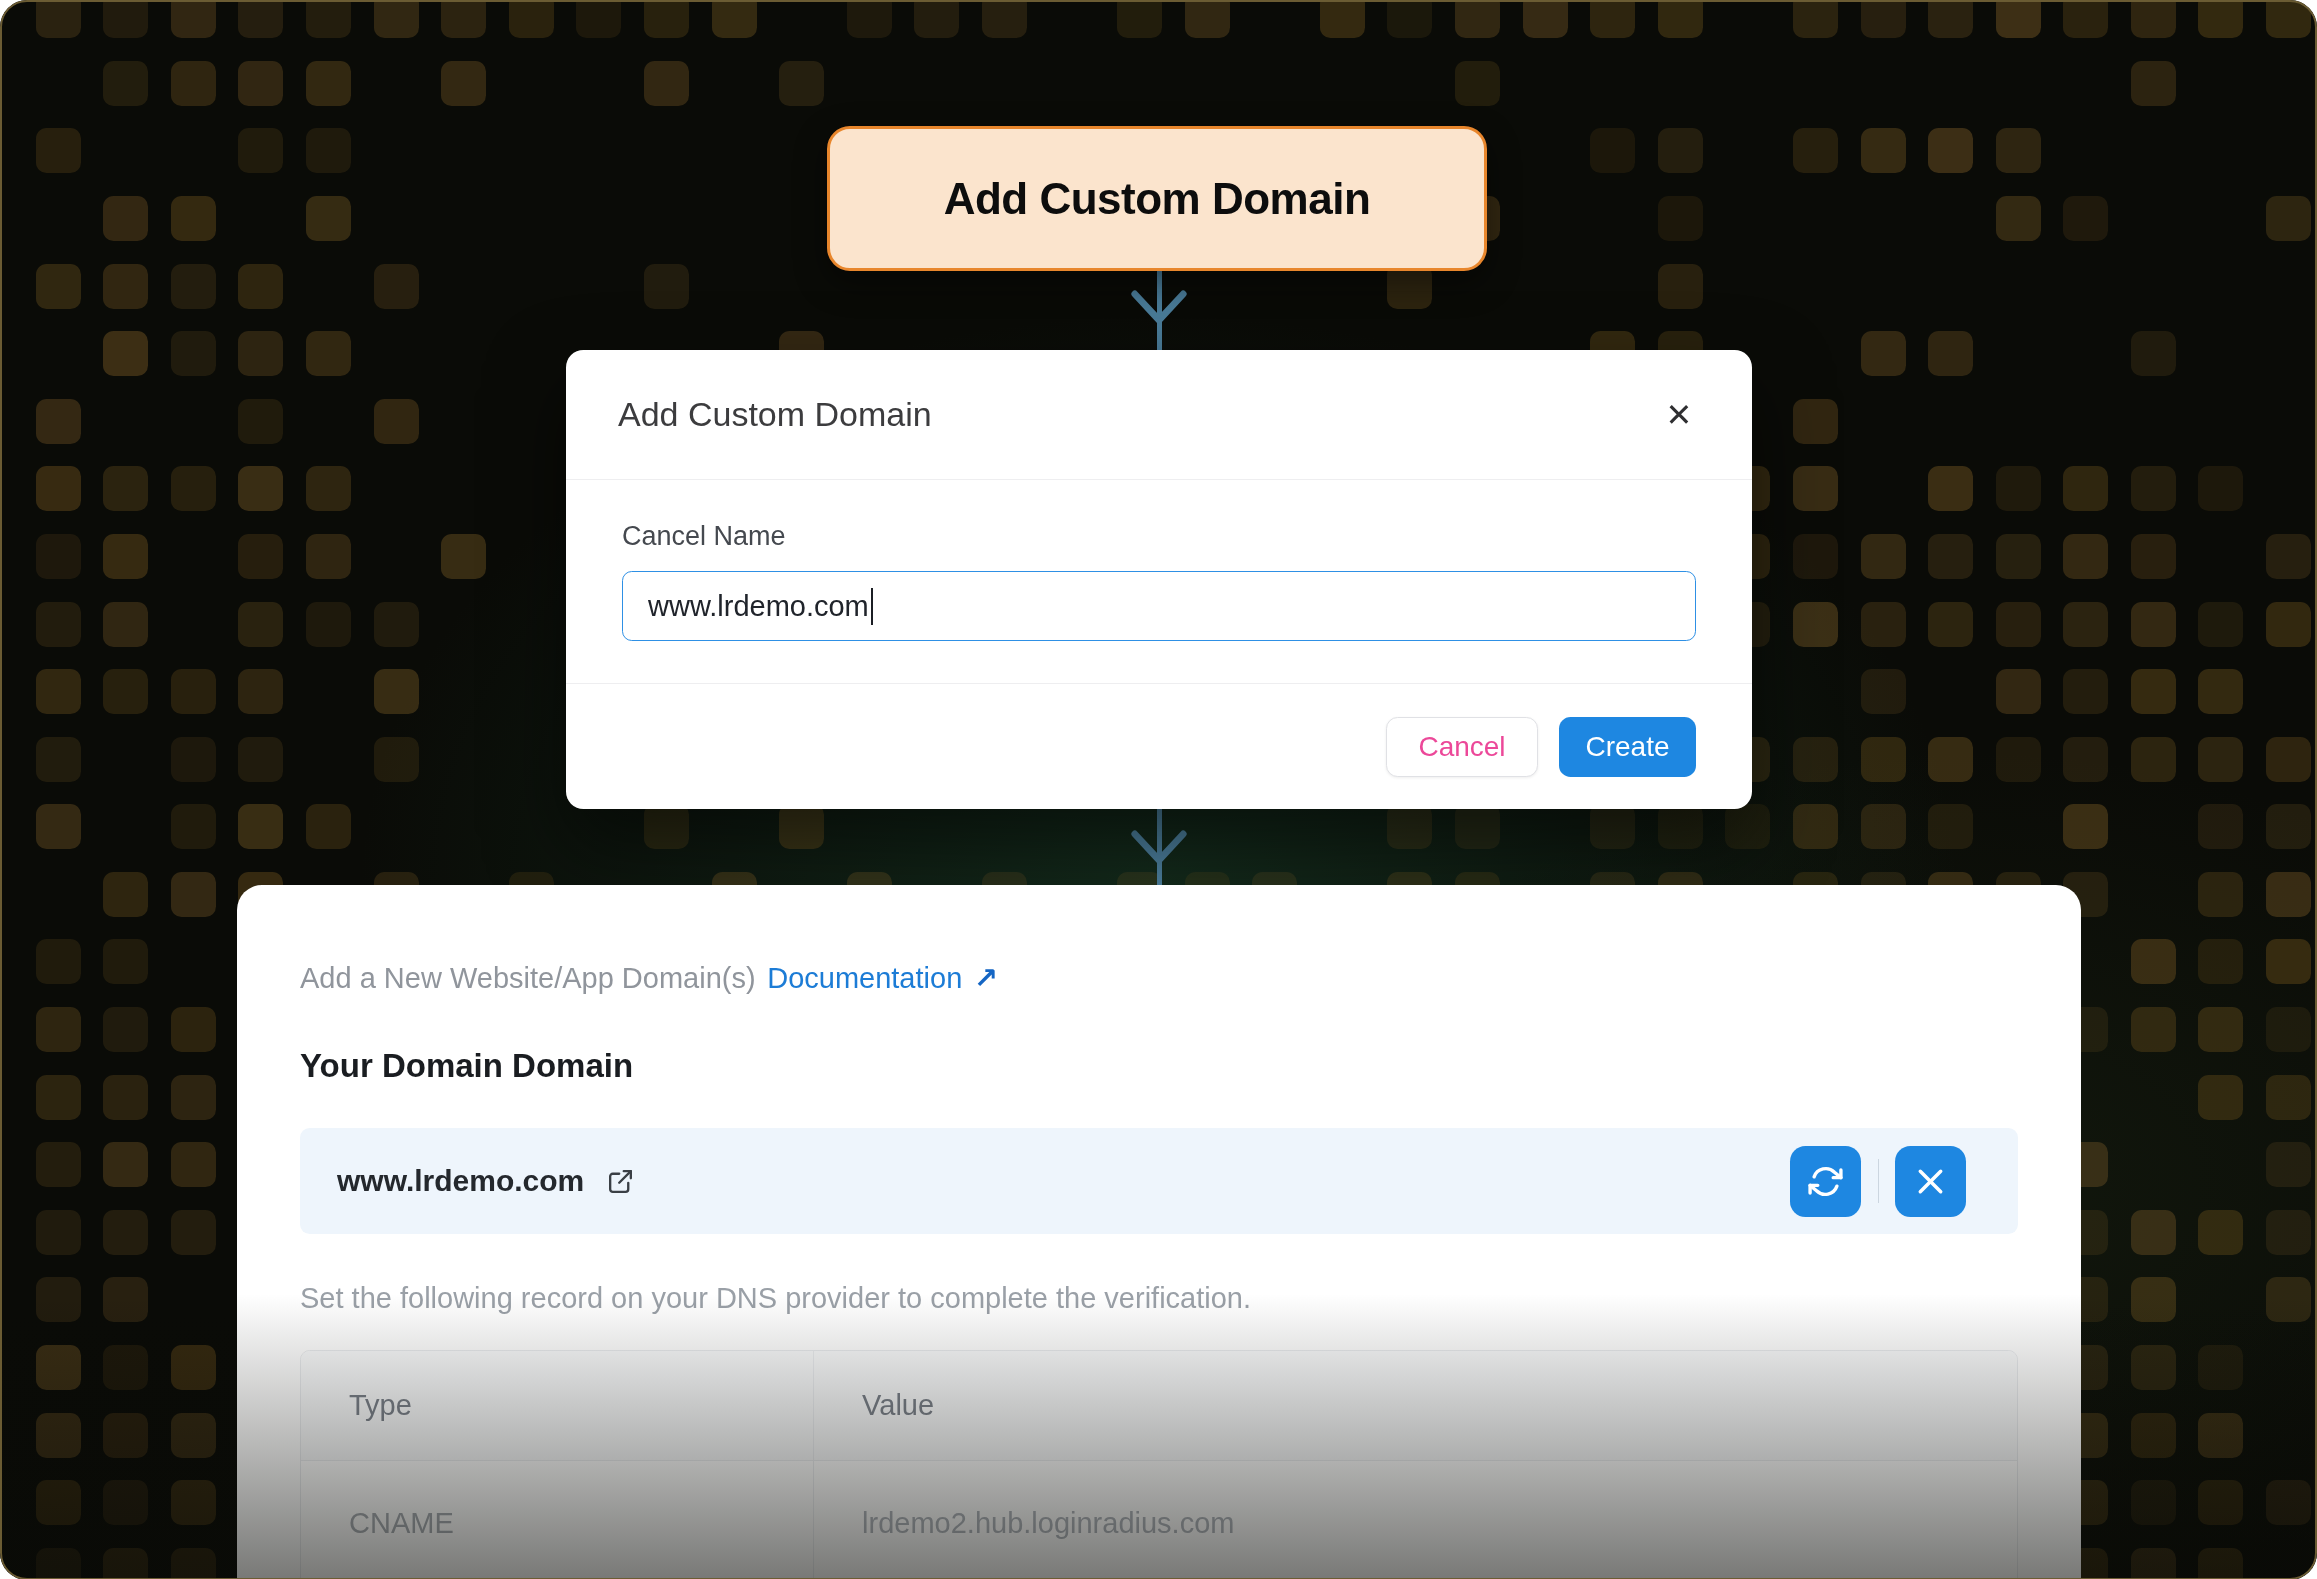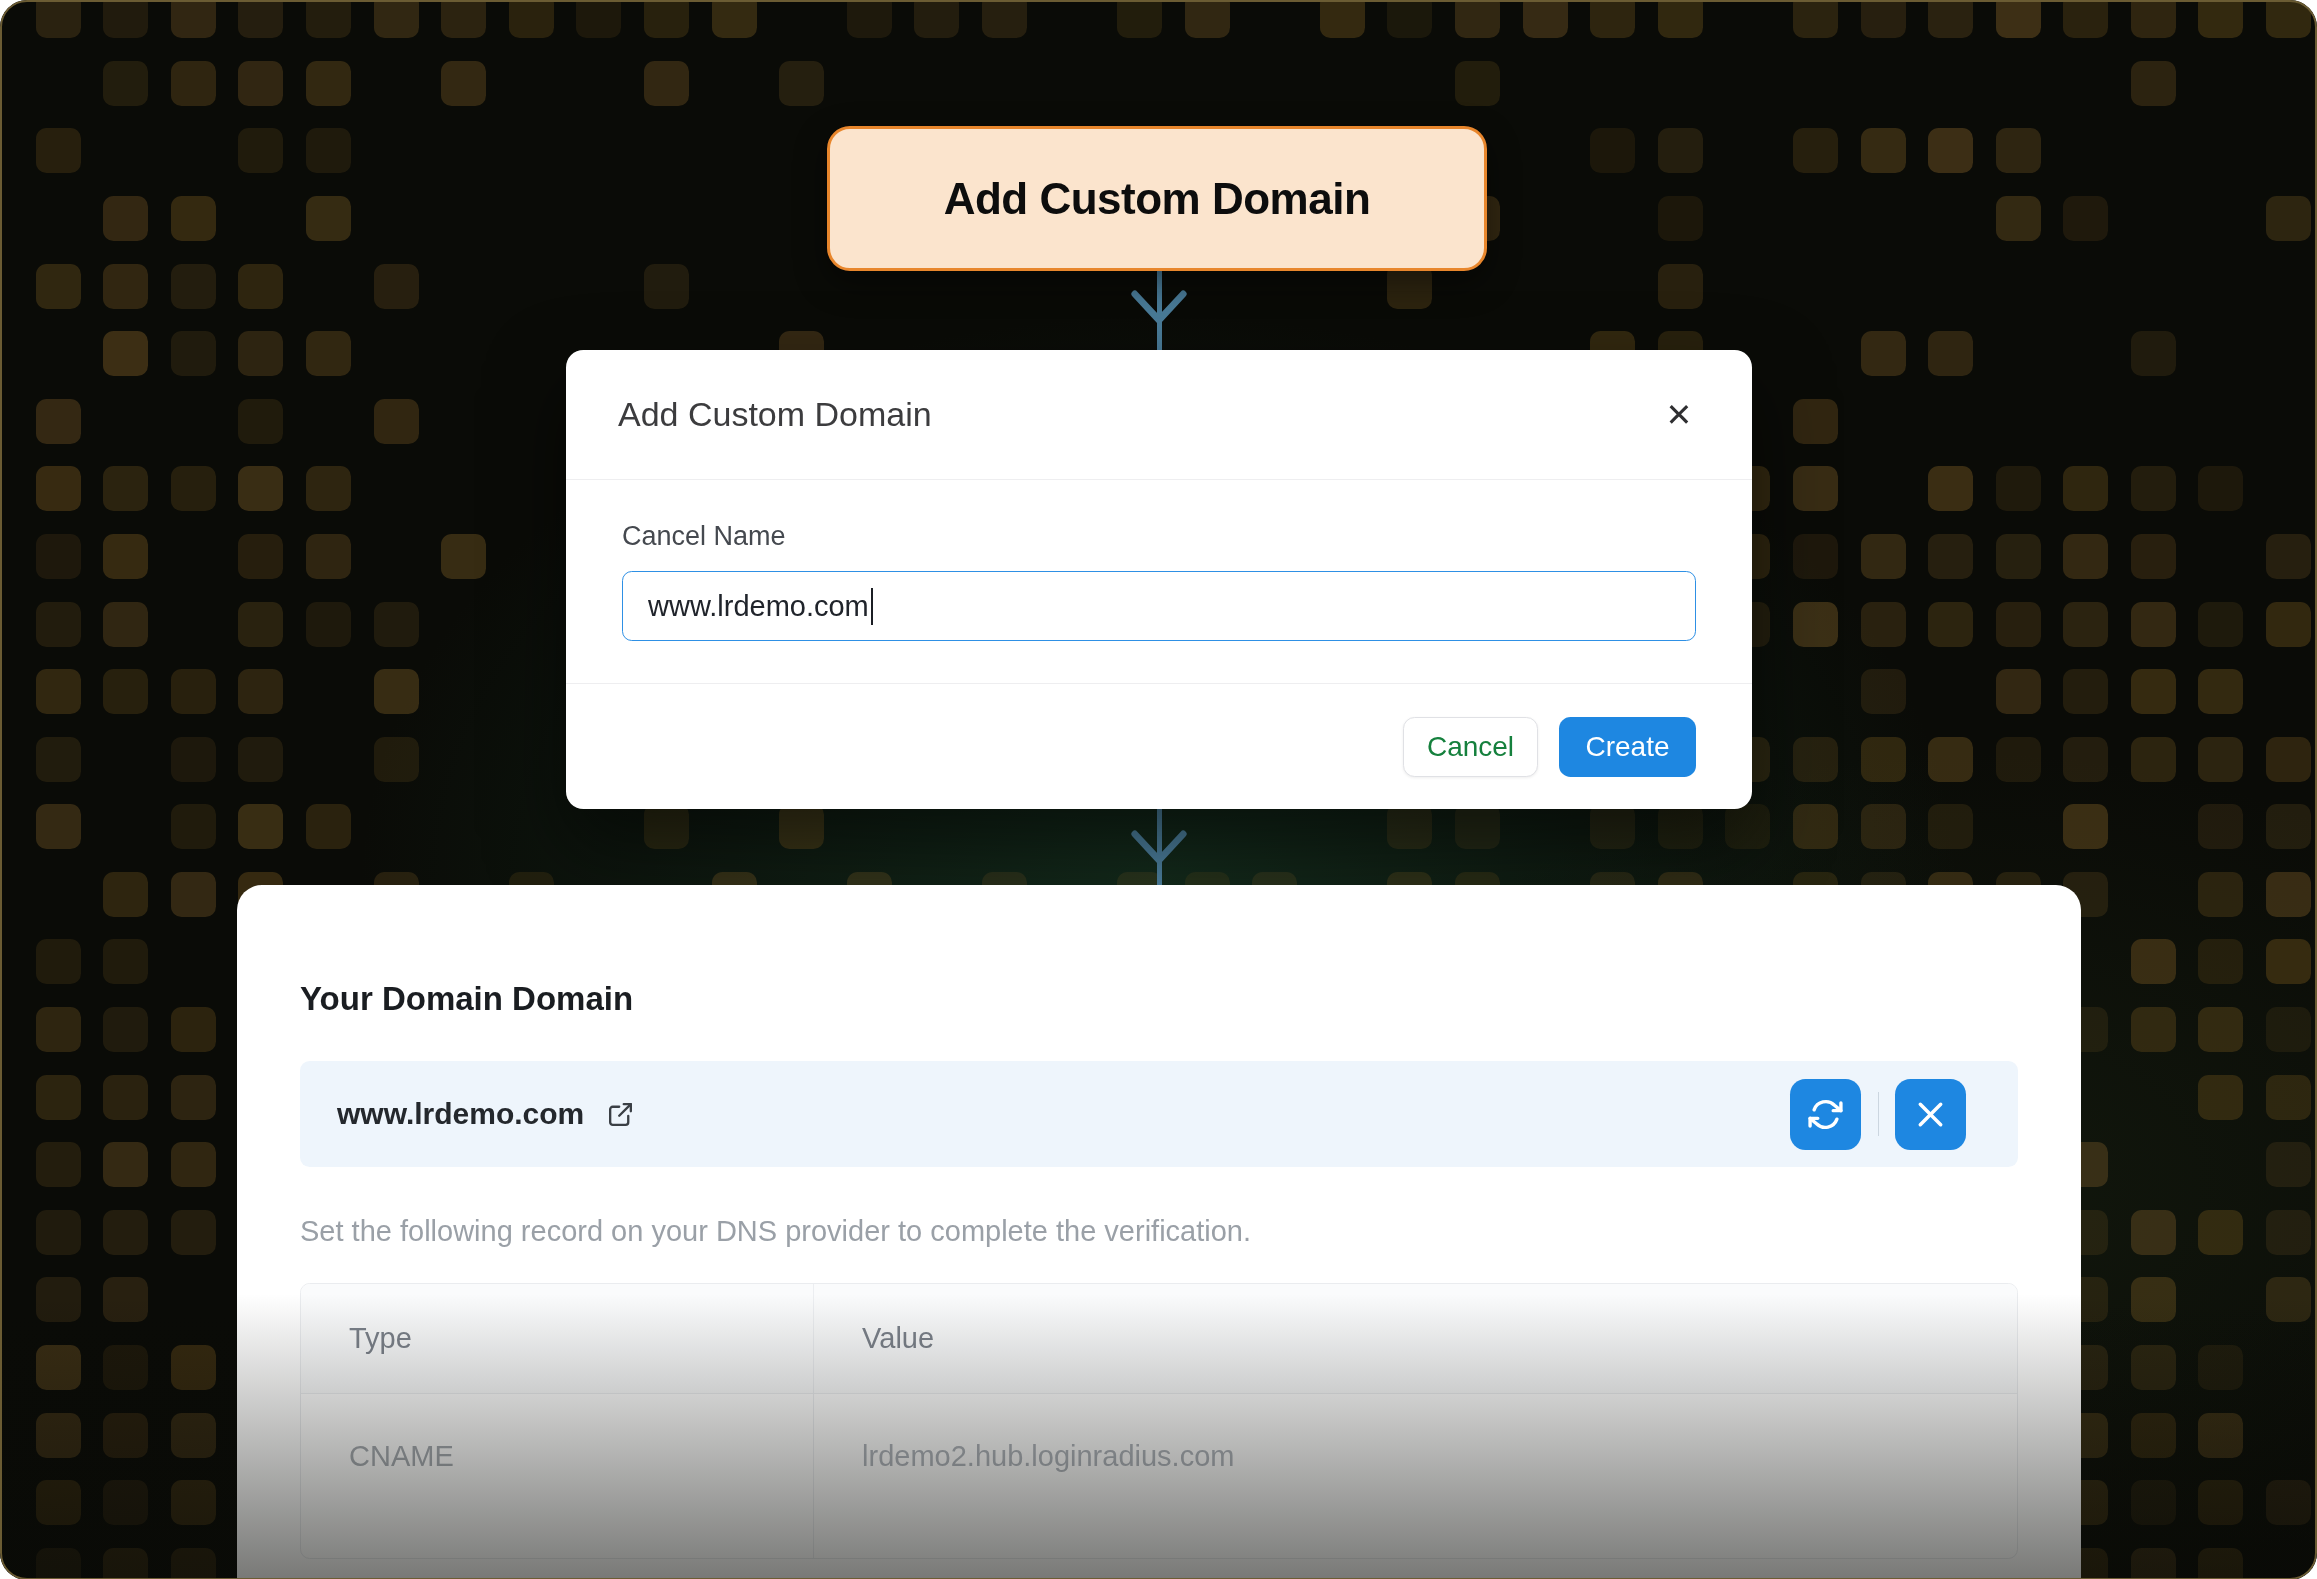--- a/index.html
+++ b/index.html
@@ -54,21 +54,21 @@
     display:flex;align-items:center;padding:0 25px;font-size:29px;color:#20242b;
     background:#fff;cursor:text;
   }
   .caret{display:inline-block;width:1.9px;height:37px;background:#1b1e24;margin-left:1.9px;}
   .modal-footer{
     position:absolute;left:0;right:0;top:333px;bottom:0;border-top:1px solid #eeeef0;
     display:flex;align-items:center;justify-content:flex-end;gap:21px;padding-right:56px;
   }
   .btn{height:60px;border-radius:11.6px;display:flex;align-items:center;justify-content:center;
     font-size:28px;cursor:pointer;}
-  .btn-cancel{width:135px;background:#fff;border:1.9px solid #e0e1e5;color:#15803d;
+  .btn-cancel{width:152px;background:#fff;border:1.9px solid #e0e1e5;color:#ec4899;
     box-shadow:0 1px 2.9px rgba(0,0,0,.07);}
   .btn-create{width:137px;background:var(--accent-blue,#1e87e1);color:#fff;border:none;}
 
   
   .panel{
     position:absolute;left:237px;top:885px;width:1844px;height:753px;z-index:10;
     background:#fff;border-radius:25px;padding:43px 63px 0 63px;
   }
   .panel-title{font-size:39px;font-weight:700;color:#17191c;line-height:1;}
   .panel-sub{margin-top:33px;font-size:29px;color:#90959c;display:flex;align-items:center;gap:11.6px;}
@@ -624,20 +624,25 @@
         <span class="caret"></span>
       </div>
     </div>
     <div class="modal-footer">
       <button class="btn btn-cancel">Cancel</button>
       <button class="btn btn-create">Create</button>
     </div>
   </div>
 
   <div class="panel">
+    <div class="panel-sub">
+      <span>Add a New Website/App Domain(s)</span>
+      <span class="doc-link">Documentation</span>
+      <span class="doc-arrow">↗</span>
+    </div>
     <div class="section-title">Your Domain Domain</div>
 
     <div class="domain-row">
       <div class="domain-left">
         <span class="domain-name">www.lrdemo.com</span>
         <svg class="ext-icon" viewBox="0 0 24 24">
           <path d="M18 13v5a2 2 0 0 1-2 2H6a2 2 0 0 1-2-2V8a2 2 0 0 1 2-2h5" fill="none" stroke="#3a3f45" stroke-width="1.8" stroke-linecap="round" stroke-linejoin="round"></path>
           <polyline points="14.5 4 20 4 20 9.5" fill="none" stroke="#3a3f45" stroke-width="1.8" stroke-linecap="round" stroke-linejoin="round"></polyline>
           <line x1="11" y1="13" x2="20" y2="4" stroke="#3a3f45" stroke-width="1.8" stroke-linecap="round"></line>
         </svg>

